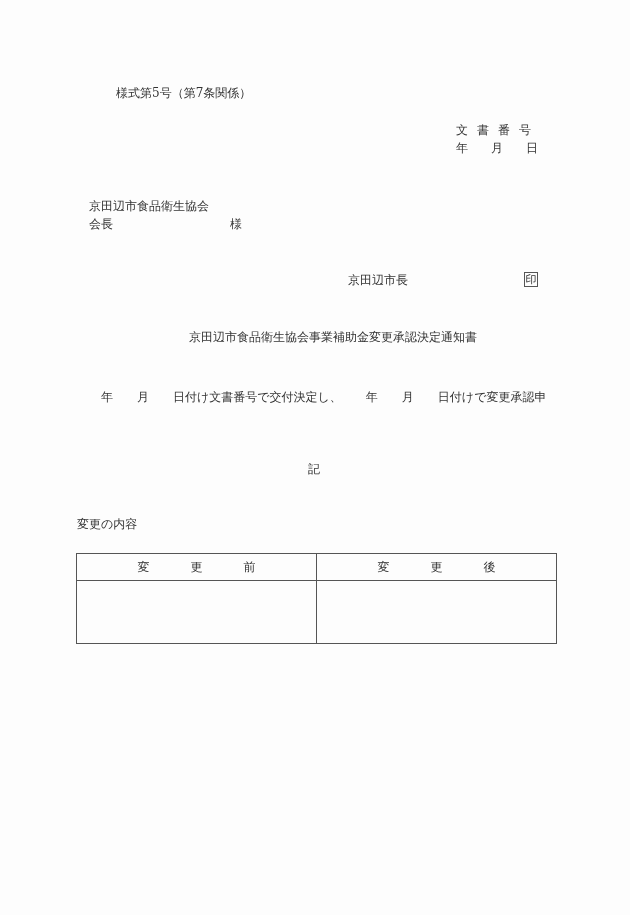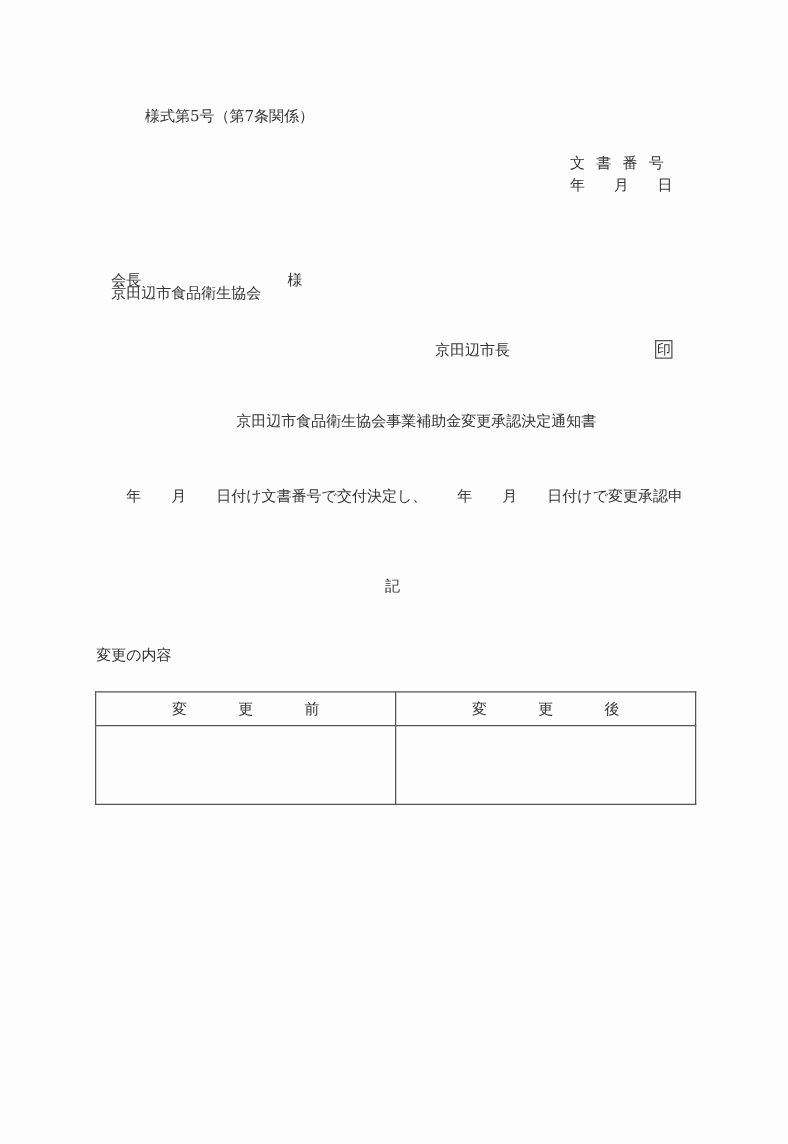--- a/index.html
+++ b/index.html
@@ -21,21 +21,21 @@
 
 <div class="abs" style="left:77px; top:86px;margin-left:39px;">様式第5号（第7条関係）</div>
 
 <div class="abs docno" style="left:456px; top:123px;">
   <span style="width:21px">文</span><span style="width:21px">書</span><span style="width:21px">番</span><span>号</span>
 </div>
 <div class="abs date" style="left:456px; top:141px;">
   <span style="width:35px">年</span><span style="width:35px">月</span><span>日</span>
 </div>
 
-<div class="abs" style="left:89px; top:199px;margin-top:28px;">京田辺市食品衛生協会</div>
+<div class="abs" style="left:89px; top:199px;">京田辺市食品衛生協会</div>
 <div class="abs" style="left:89px; top:217px;">会長</div>
 <div class="abs" style="left:230px; top:217px;">様</div>
 
 <div class="abs" style="left:348px; top:273px;">京田辺市長</div>
 <div class="abs" style="left:524px; top:272px;">
   <span class="seal">印</span>
 </div>
 
 <div class="abs" style="left:189px; top:330px;">京田辺市食品衛生協会事業補助金変更承認決定通知書</div>
 

